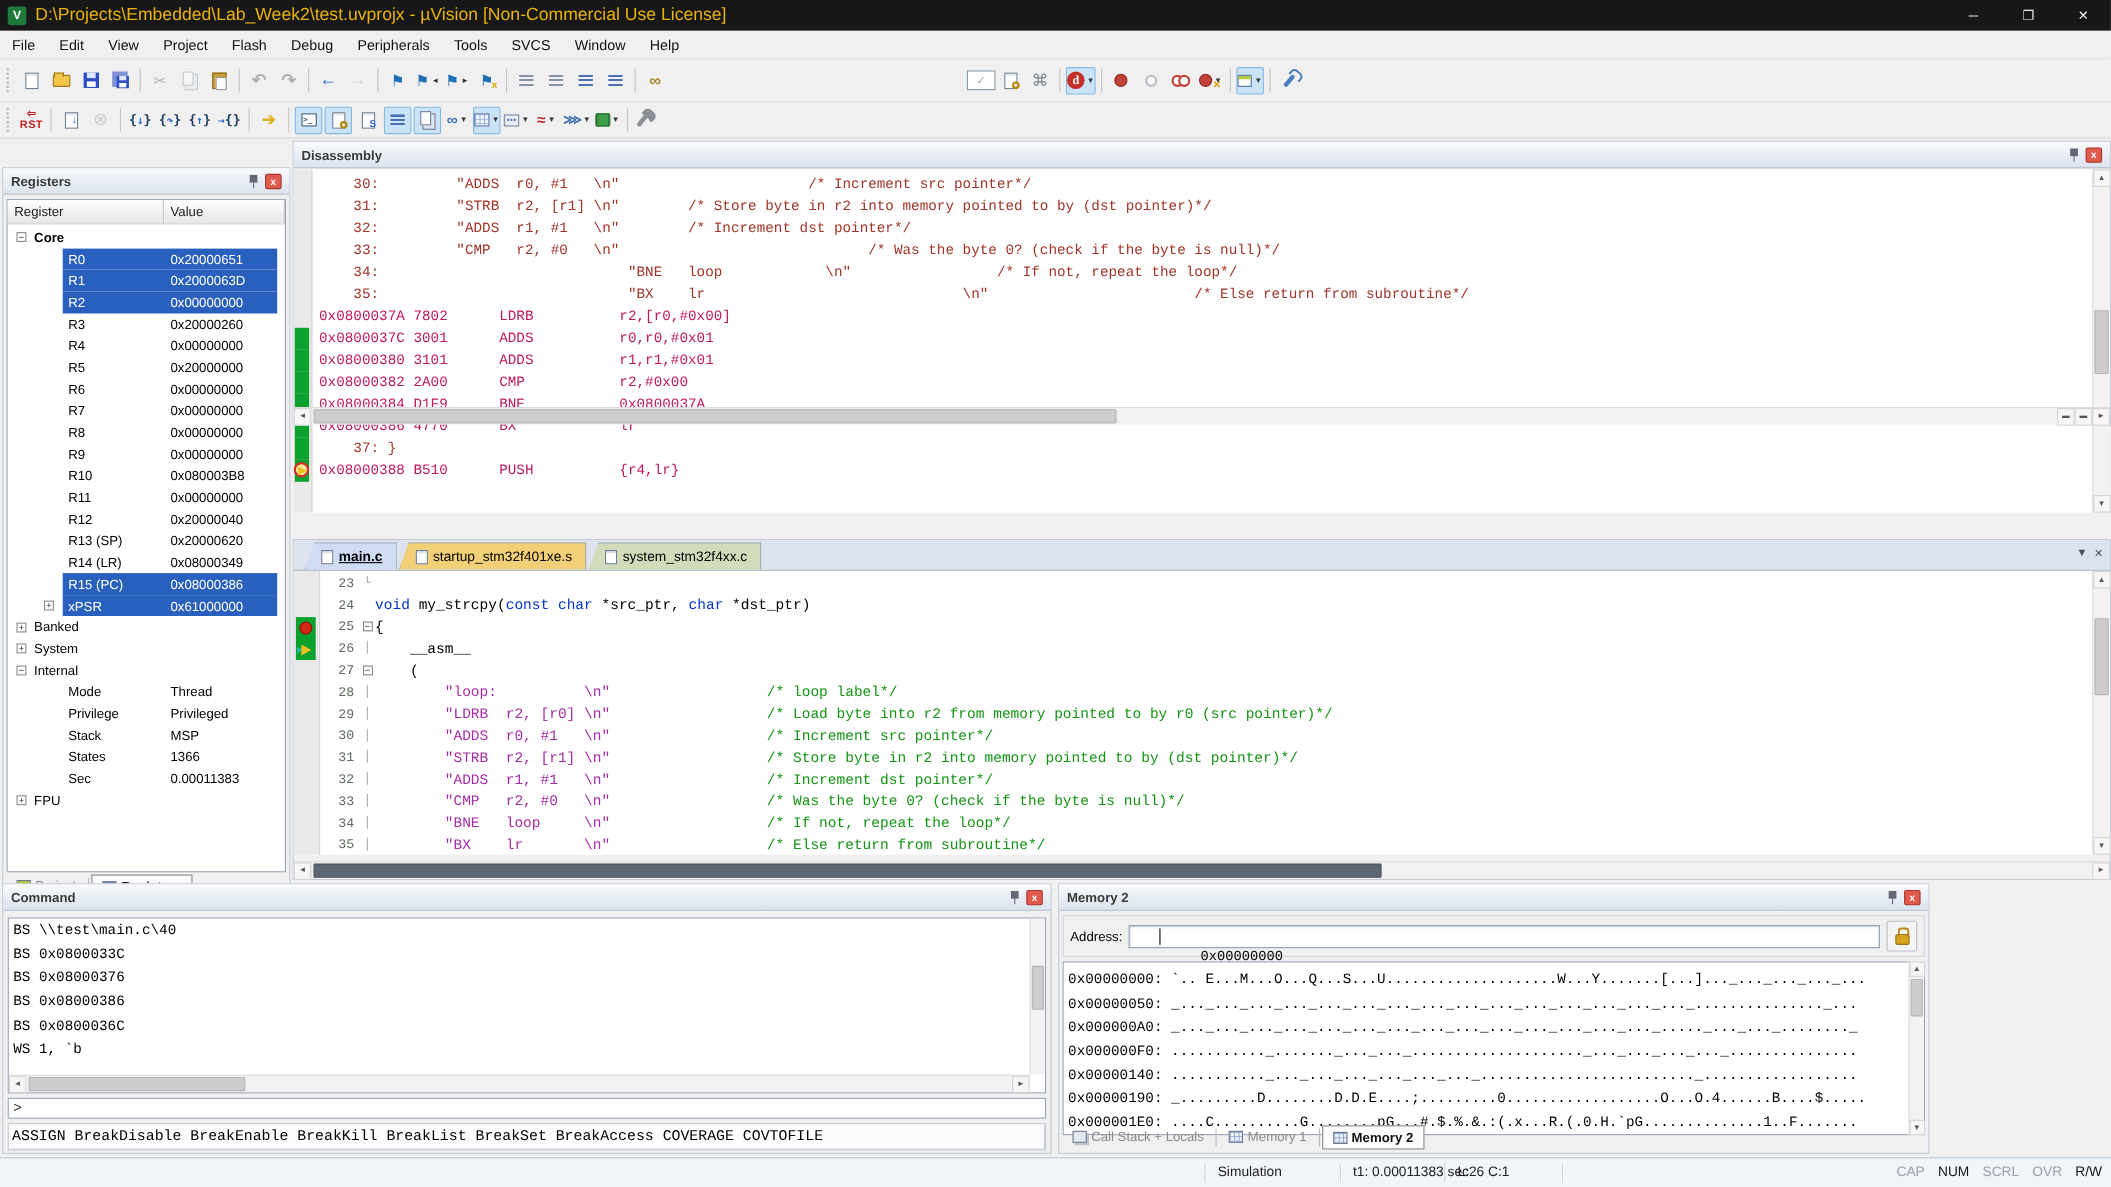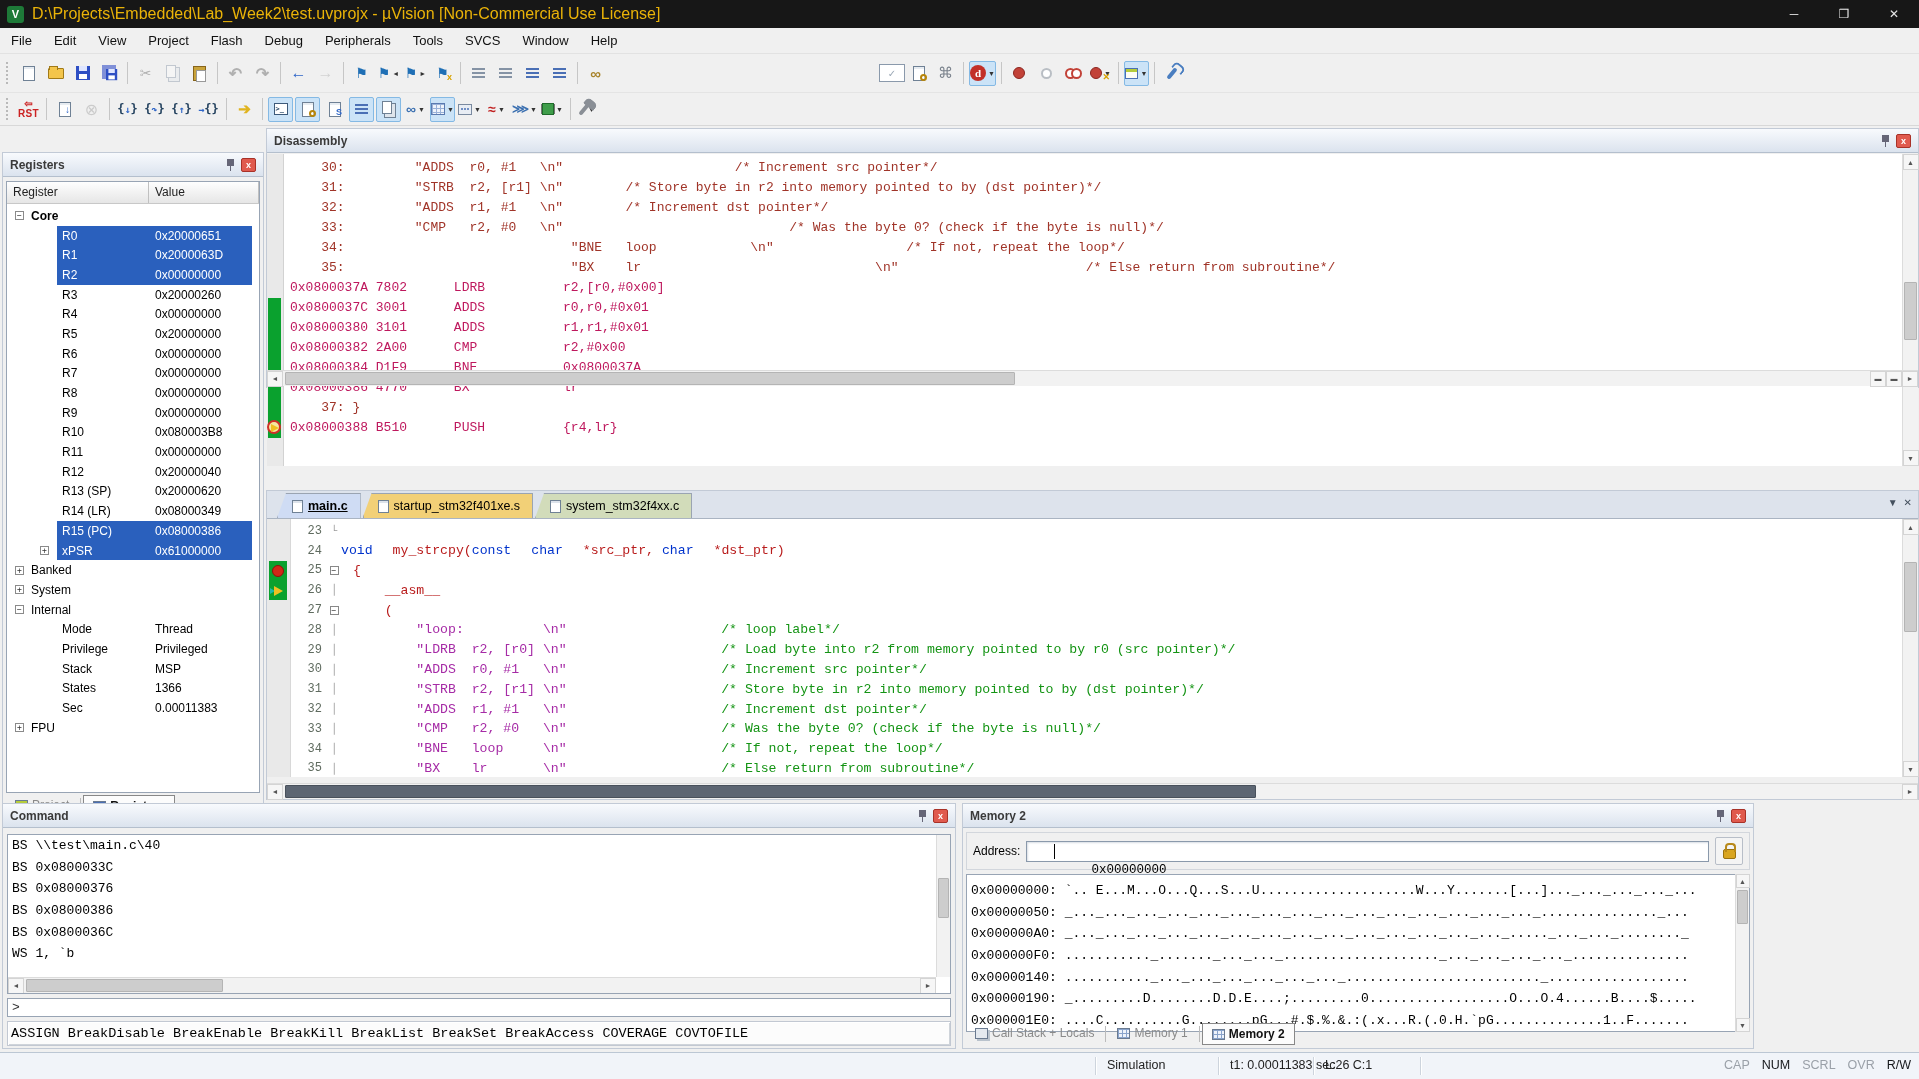--- a/index.html
+++ b/index.html
@@ -142,21 +142,21 @@
 .ebp .carr{position:absolute;left:1px;top:27px;width:0;height:0;border-left:5px solid #20b8a8;border-top:3px solid transparent;border-bottom:3px solid transparent;}
 .elines{flex:1;}
 .eline{height:19.8px;display:flex;align-items:center;}
 .enum{width:36px;text-align:right;padding-right:5px;color:#5f6b5f;font-family:"Liberation Mono",monospace;font-size:12px;flex:none;}
 .efold{width:14px;flex:none;color:#9a9a9a;font:10px/19.8px "DejaVu Sans Mono",monospace;text-align:center;position:relative;}
 .foldbox{display:inline-block;width:9px;height:9px;border:1px solid #888;background:#fff;font:8px/7px "DejaVu Sans Mono",monospace;color:#333;vertical-align:middle;}
 .ecode{white-space:pre;font-family:"Liberation Mono",monospace;font-size:13.2px;}
 .seg.kw{color:#0033cc;}
 .seg.str{color:#a62ba6;}
 .seg.cmt{color:#149414;}
-.seg.pl{color:#b91c1c;padding-left:12px;}
+.seg.pl{color:#000000;}
 
 
 .cmdcontent{position:absolute;left:4px;top:30px;right:4px;height:160px;background:#fff;border:1px solid #98a4b4;overflow:hidden;}
 .cmdline{white-space:pre;font-family:"Liberation Mono",monospace;font-size:13px;height:21.7px;line-height:21.7px;padding-left:4px;}
 .cmdprompt{position:absolute;left:4px;top:194px;right:4px;height:19px;background:#fff;border:1px solid #98a4b4;font-family:"Liberation Mono",monospace;font-size:13px;line-height:17px;padding-left:4px;color:#333;}
 .fnbar{position:absolute;left:4px;top:217px;right:4px;height:25px;background:#fcfcfc;border:1px solid #c2c8d2;box-shadow:inset 1px 1px 0 #fff,inset -1px -1px 0 #cfd4da;font-family:"Liberation Mono",monospace;font-size:13.5px;line-height:23px;padding-left:3px;white-space:pre;overflow:hidden;}
 
 
 .addrbar{position:absolute;left:3px;top:28px;right:3px;height:38px;background:#f0f0f0;border:1px solid #d2d6dc;display:flex;align-items:center;padding:0 6px;gap:6px;}
 .addrinput{flex:1;height:21px;background:#fff;border:1px solid #8a99ab;box-shadow:inset 1px 1px 2px #d8dde4;font-family:"Liberation Mono",monospace;font-size:12.5px;line-height:19px;padding-left:4px;position:relative;white-space:pre;}

